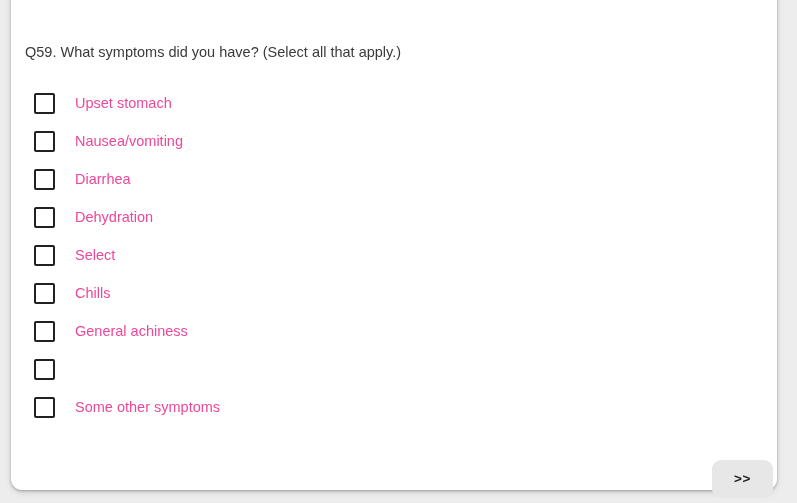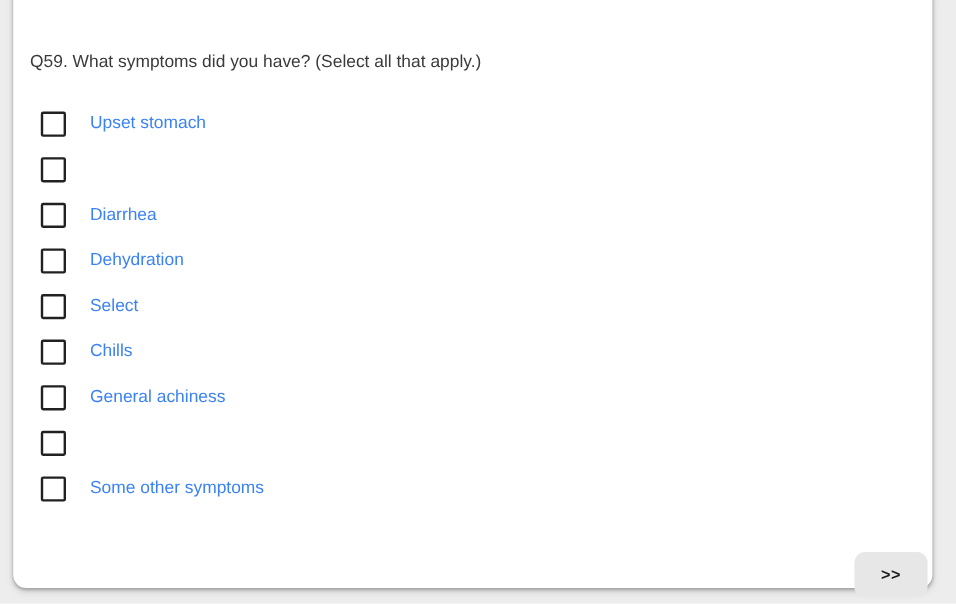--- a/index.html
+++ b/index.html
@@ -68,21 +68,21 @@
     border: 2px solid #212121;
     border-radius: 2px;
     background: #ffffff;
     flex: 0 0 auto;
     cursor: pointer;
   }
 
   .option-label {
     margin-left: 20px;
     font-size: 14.5px;
-    color: #3b82f6;
+    color: #ec4899;
     line-height: 17px;
     white-space: nowrap;
     cursor: pointer;
   }
 
   .next-button {
     position: absolute;
     left: 701px;
     top: 428px;
     width: 61px;
@@ -111,20 +111,21 @@
 
     <div class="options-list">
 
       <div class="option-row">
         <span class="checkbox"></span>
         <span class="option-label">Upset stomach</span>
       </div>
 
       <div class="option-row">
         <span class="checkbox"></span>
+        <span class="option-label">Nausea/vomiting</span>
       </div>
 
       <div class="option-row">
         <span class="checkbox"></span>
         <span class="option-label">Diarrhea</span>
       </div>
 
       <div class="option-row">
         <span class="checkbox"></span>
         <span class="option-label">Dehydration</span>

